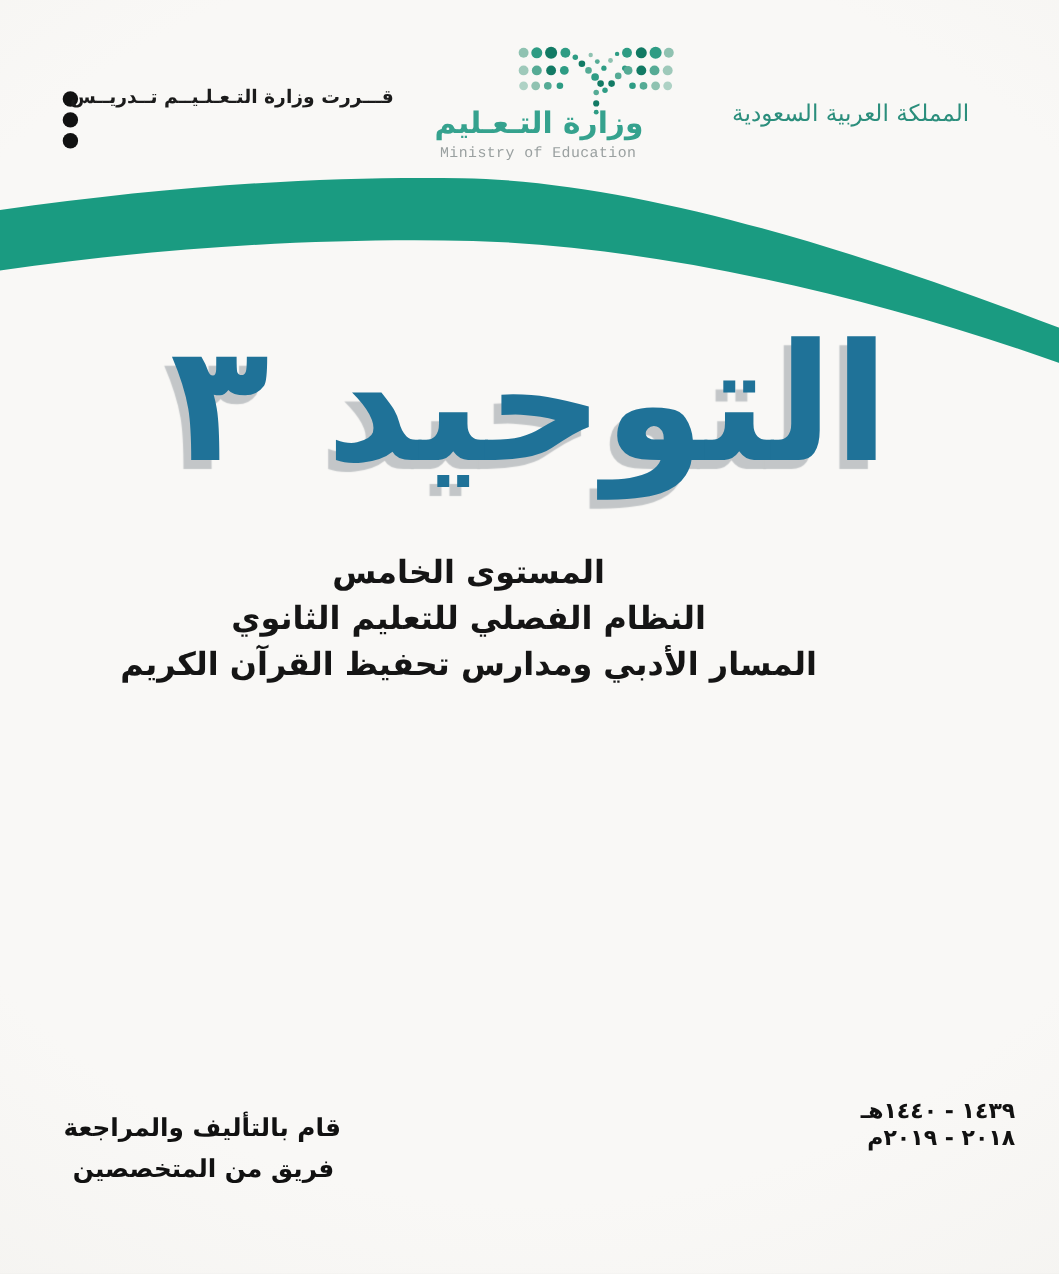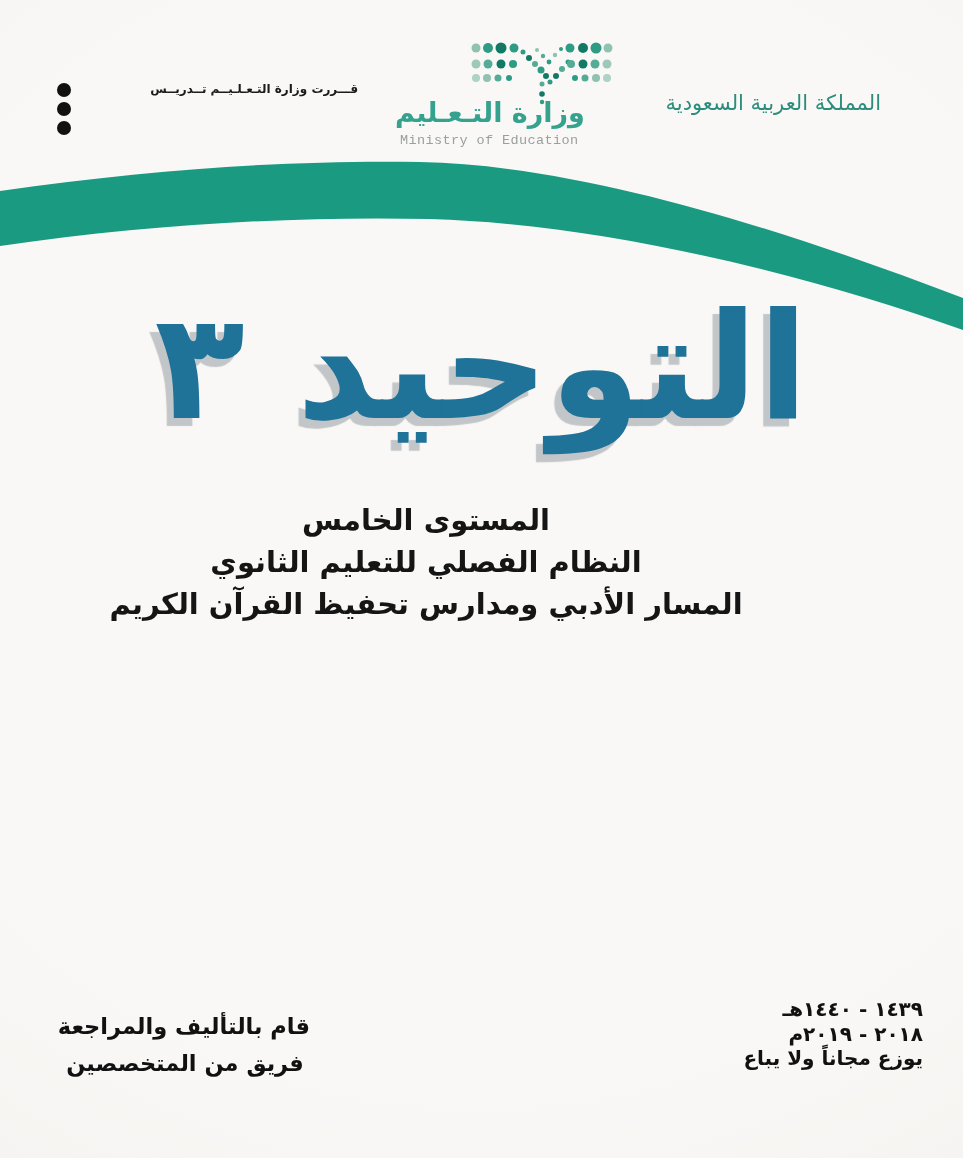--- a/index.html
+++ b/index.html
@@ -10,21 +10,21 @@
   }
   .cover {
     position: relative;
     width: 963px; height: 1158px;
     overflow: hidden;
     background: radial-gradient(ellipse 120% 90% at 50% 45%, #f9f8f6 55%, #f3f2ef 85%, #eceae7 100%);
   }
   
   .decision { position: absolute; top: 74px; right: 605px; width: 290px;
               direction: rtl; text-align: right; }
-  .decision-line { font-size: 12px; font-weight: bold; color: #1b1b1b;
+  .decision-line { font-size: 17px; font-weight: bold; color: #1b1b1b;
                    line-height: 31px; white-space: nowrap; letter-spacing: 0.5px; }
   .decision-dots { position: absolute; top: 83px; left: 57px; display: flex;
                    flex-direction: column; gap: 5px; }
   .decision-dots .dot { width: 14px; height: 14px; border-radius: 50%; background: #111; }
   
   .kingdom { position: absolute; top: 91px; right: 82px;
              font-size: 21px; font-weight: normal; color: #2b8e7c;
              direction: rtl; white-space: nowrap; }
   
   .logo-dots { position: absolute; top: 38px; left: 471px; }
@@ -142,16 +142,15 @@
   </div>
 
   <div class="credits">
     <div class="credits-line">قام بالتأليف والمراجعة</div>
     <div class="credits-line">فريق من المتخصصين</div>
   </div>
 
   <div class="edition">
     <div class="edition-line">١٤٣٩ - ١٤٤٠هـ</div>
     <div class="edition-line">٢٠١٨ - ٢٠١٩م</div>
-    <div class="edition-line">يوزع مجاناً ولا يباع</div>
   </div>
 
 </div>
 
 </body></html>

